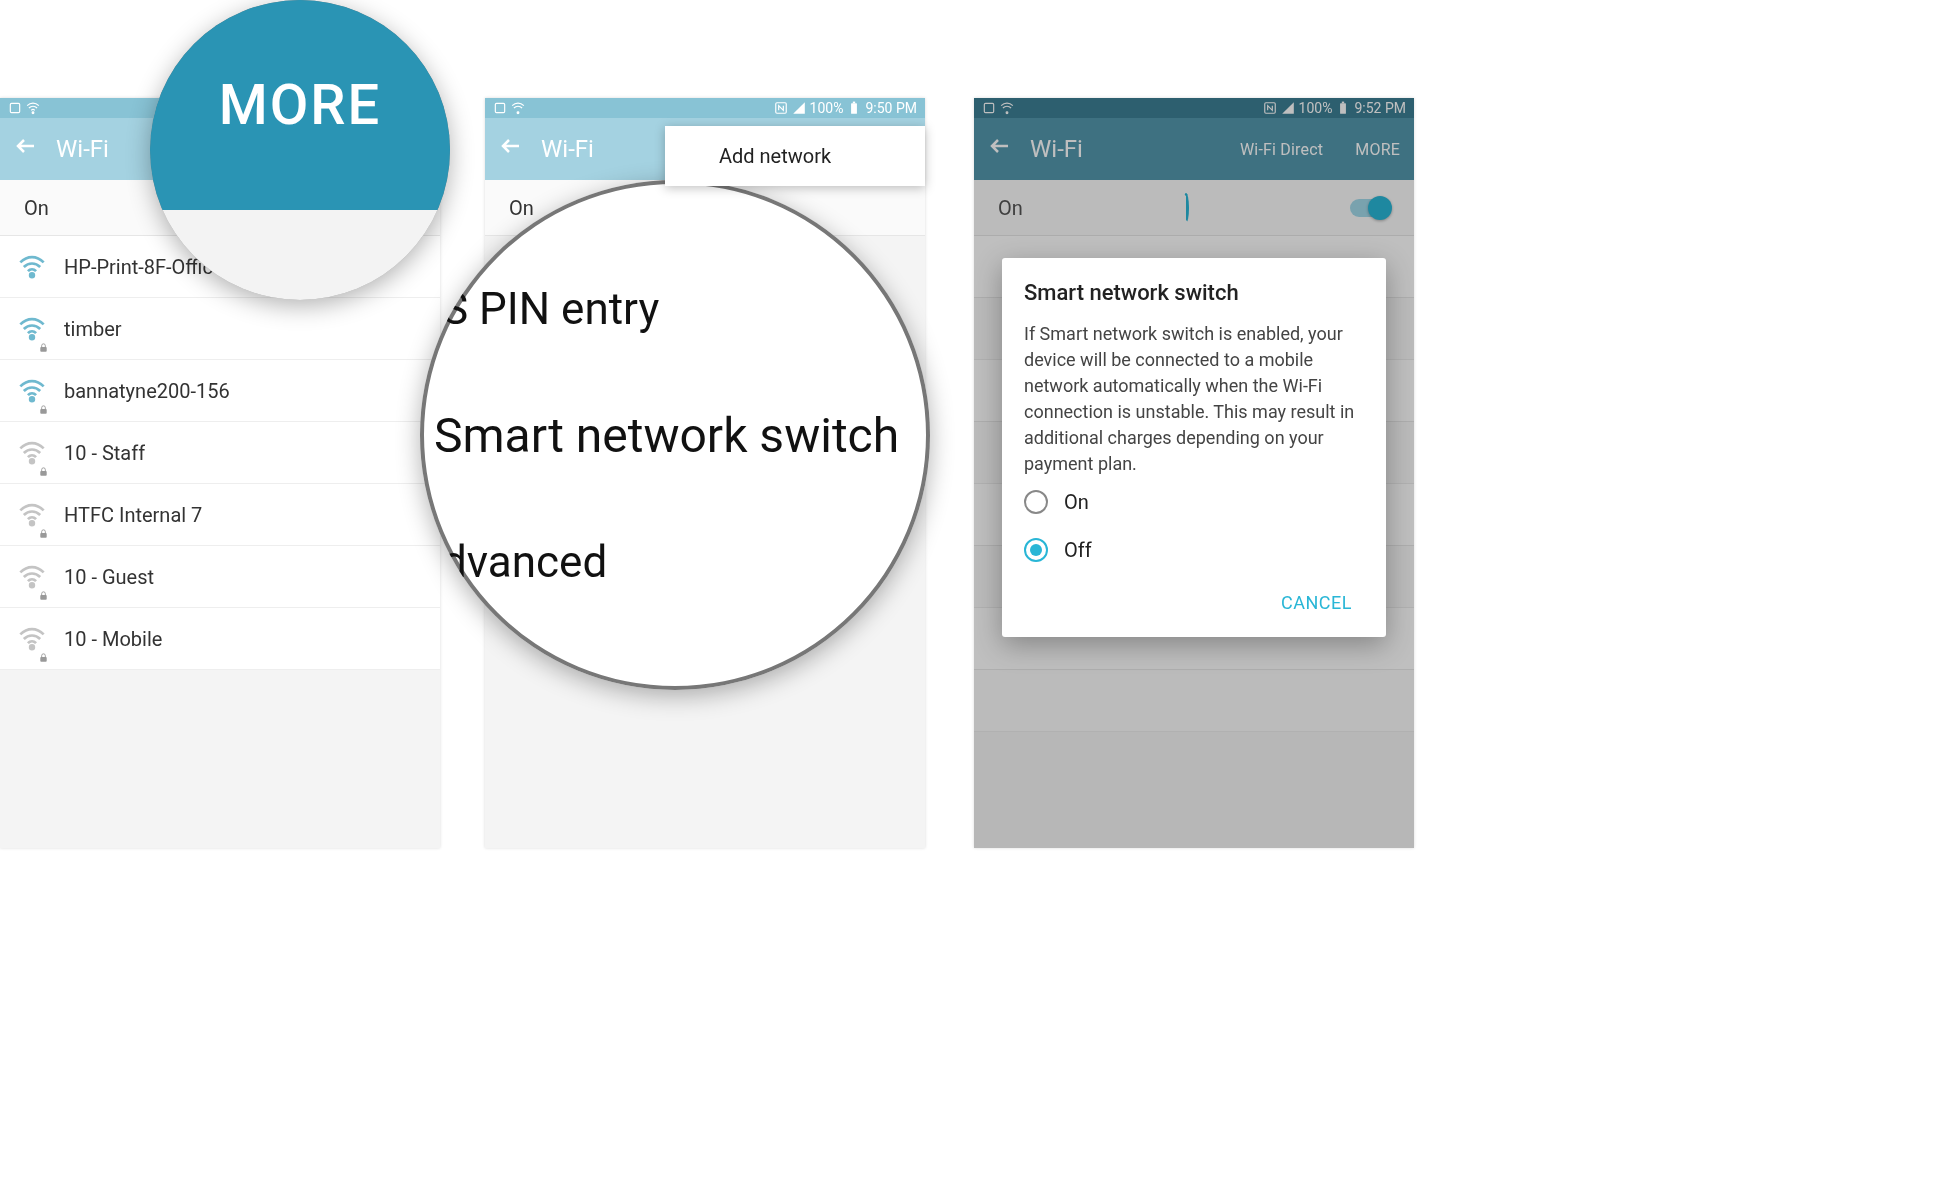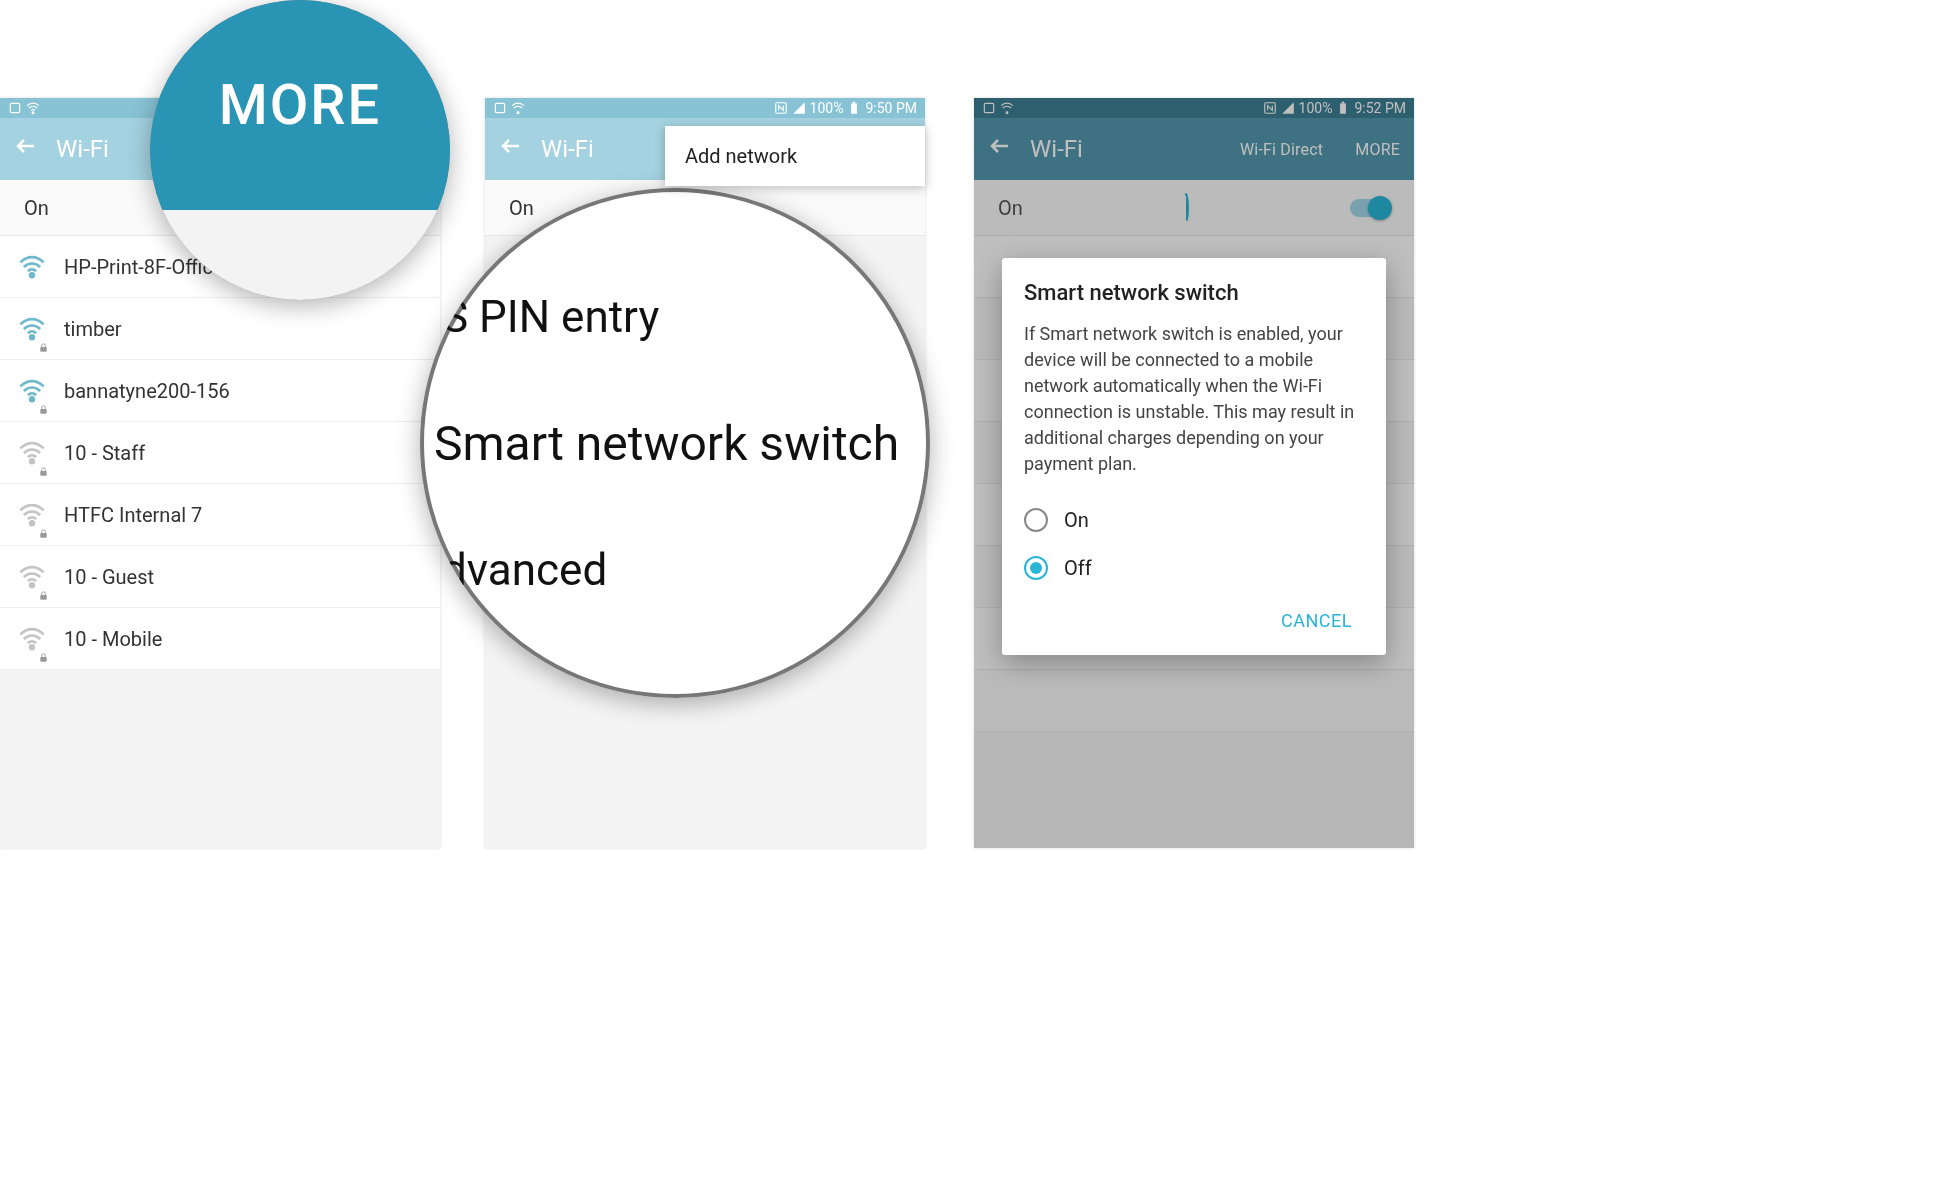--- a/index.html
+++ b/index.html
@@ -99,39 +99,40 @@
     width:11px; height:11px;
   }
   .wifi-name { white-space:nowrap; overflow:hidden; text-overflow:ellipsis; }
 
   
   .dropdown {
     position:absolute; right:0; top:28px;
     width:260px; background:#fff;
     box-shadow:0 2px 10px rgba(0,0,0,0.25);
     z-index:5;
+    padding-left:34px;
   }
   .dropdown-item {
     padding:18px 20px; font-size:20px; color:#222;
     border-bottom:0; cursor:pointer;
   }
 
   
   .scrim {
     position:absolute; left:0; right:0; top:0; bottom:0;
     background:rgba(0,0,0,0.25);
   }
   .dialog {
     position:absolute; left:28px; right:28px; top:160px;
     background:#fff; border-radius:3px;
     box-shadow:0 8px 28px rgba(0,0,0,0.3);
     padding:22px 22px 10px;
   }
   .dialog-title { font-size:22px; font-weight:500; color:#222; margin-bottom:16px; }
-  .dialog-body { font-size:18px; color:#444; line-height:1.45; margin-bottom:18px; }
+  .dialog-body { font-size:18px; color:#444; line-height:1.45; }
   .radio-row {
     display:flex; align-items:center; gap:16px;
     padding:12px 0; font-size:20px; color:#222; cursor:pointer;
   }
   .radio {
     width:24px; height:24px; border:2px solid #888; border-radius:50%;
     display:flex; align-items:center; justify-content:center;
   }
   .radio.selected { border-color:#29b6d6; }
   .radio.selected::after {
@@ -159,21 +160,21 @@
     left:150px; top:0; width:300px; height:300px;
   }
   .zoom1-inner {
     width:100%; height:70%;
     display:flex; align-items:center; justify-content:center;
     background:#2a94b4; color:#fff;
     font-size:56px; font-weight:500; letter-spacing:2px;
   }
   .zoom1-bottom { width:100%; height:30%; background:#f3f3f3; }
   .zoom2 {
-    left:420px; top:188px; width:510px; height:510px;
+    left:420px; top:180px; width:510px; height:510px;
     background:#fff;
   }
   .zoom2-line {
     font-size:44px; color:#111; width:100%;
     padding:28px 22px; text-align:left;
   }
   .zoom2 .big { font-size:48px; padding:34px 14px; }
   .zoom2-spacer { height:10px; }
 
   

